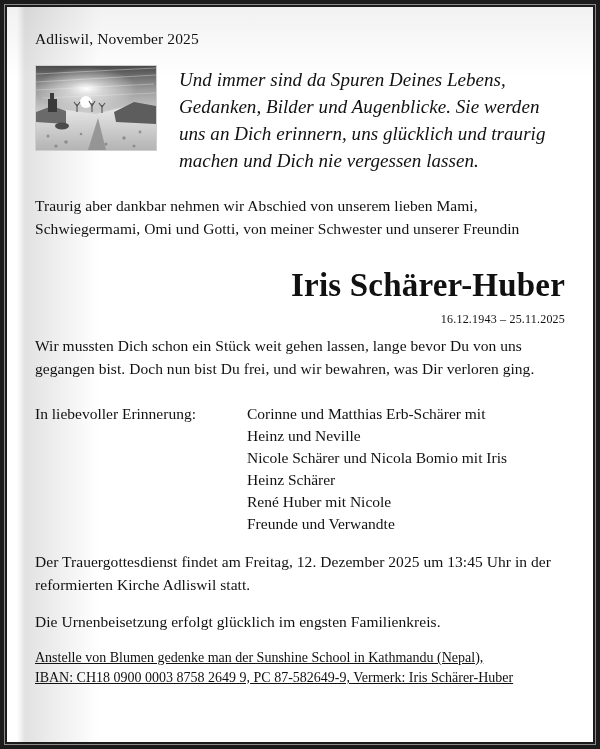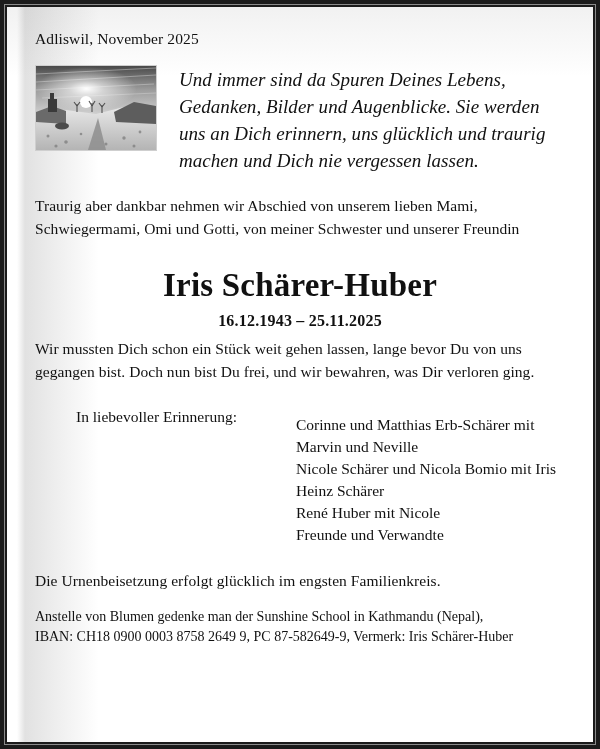--- a/index.html
+++ b/index.html
@@ -109,68 +109,67 @@
   }
 
   p.body-text {
     font-size: 15.5px;
     line-height: 1.48;
     margin: 8px 0 14px 0;
     letter-spacing: .05px;
   }
 
   .name-block {
-    text-align: center;
+    text-align: right;
     margin: 26px 0 4px 0;
   }
   .deceased-name {
     font-size: 33px;
     font-weight: bold;
     line-height: 1.1;
     margin: 0;
     letter-spacing: .2px;
   }
   .life-dates {
-    font-size: 16px;
+    font-size: 12px;
     margin: 9px 0 0 0;
     letter-spacing: .2px;
-    font-weight: bold;
   }
 
   .memory-block {
     display: flex;
     align-items: flex-start;
     margin: 22px 0 16px 0;
   }
   .memory-label {
     flex: 0 0 auto;
     width: 212px;
     font-size: 15.5px;
     line-height: 1.42;
-    margin-left: 41px;
   }
   .mourners {
     flex: 1 1 auto;
     list-style: none;
-    margin: 8px;
+    margin: 0;
     padding: 0;
   }
   .mourners li {
     font-size: 15.5px;
     line-height: 1.42;
     white-space: nowrap;
   }
 
   .service-text { margin-bottom: 20px; }
   .urn-text { margin-bottom: 20px; }
   .donation-text {
     font-size: 14px;
     line-height: 1.45;
     margin: 0;
     white-space: nowrap;
+    text-decoration: underline;
   }
 </style>
 </head>
 <body>
 
 <div class="notice-frame">
   <div class="paper">
     <div class="page-shade"></div>
     <div class="page-shade-top"></div>
 
@@ -245,28 +244,29 @@
         <h1 class="deceased-name">Iris Schärer-Huber</h1>
         <div class="life-dates">16.12.1943 – 25.11.2025</div>
       </div>
 
       <p class="body-text">Wir mussten Dich schon ein Stück weit gehen lassen, lange bevor Du von uns gegangen bist. Doch nun bist Du frei, und wir bewahren, was Dir verloren ging.</p>
 
       <div class="memory-block">
         <div class="memory-label">In liebevoller Erinnerung:</div>
         <ul class="mourners">
           <li>Corinne und Matthias Erb-Schärer mit</li>
-          <li>Marvin und Neville</li>
+          <li>Heinz und Neville</li>
           <li>Nicole Schärer und Nicola Bomio mit Iris</li>
           <li>Heinz Schärer</li>
           <li>René Huber mit Nicole</li>
           <li>Freunde und Verwandte</li>
         </ul>
       </div>
 
+      <p class="body-text service-text">Der Trauergottesdienst findet am Freitag, 12. Dezember 2025 um 13:45 Uhr in der reformierten Kirche Adliswil statt.</p>
 
       <p class="body-text urn-text">Die Urnenbeisetzung erfolgt glücklich im engsten Familienkreis.</p>
 
       <p class="donation-text">Anstelle von Blumen gedenke man der Sunshine School in Kathmandu (Nepal),</p>
       <p class="donation-text">IBAN: CH18 0900 0003 8758 2649 9, PC 87-582649-9, Vermerk: Iris Schärer-Huber</p>
 
     </div>
   </div>
 </div>
 

